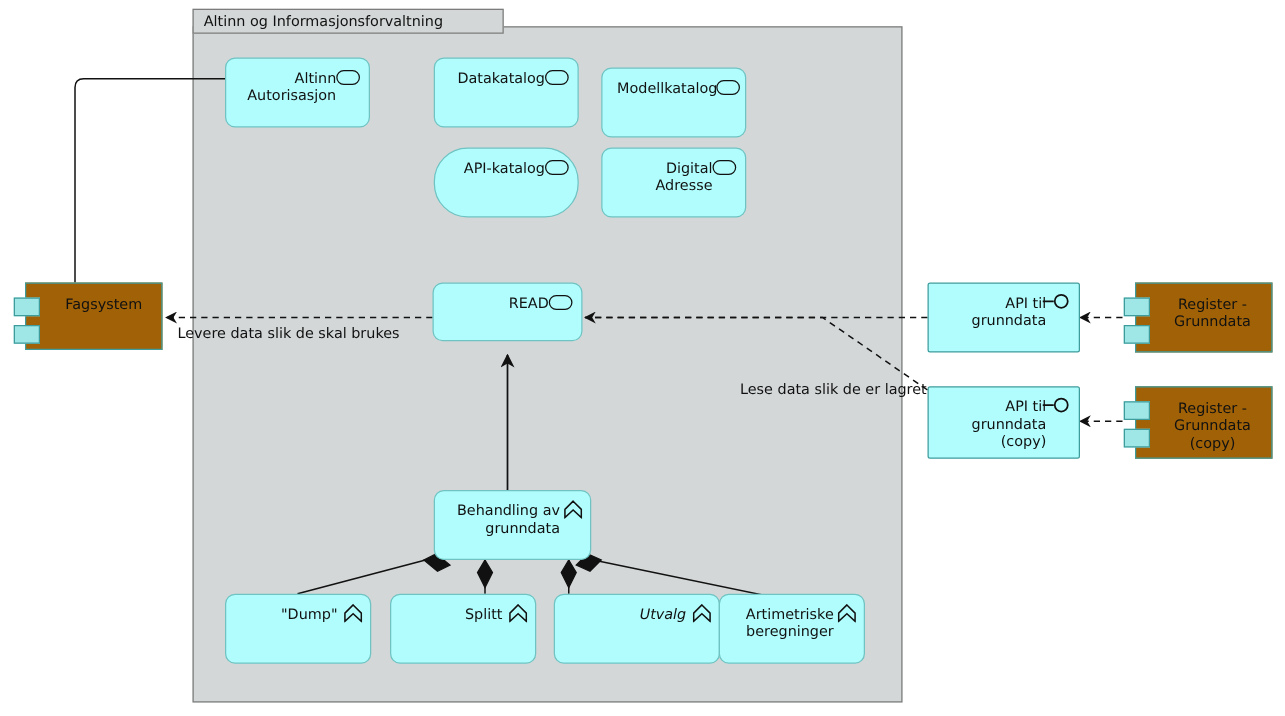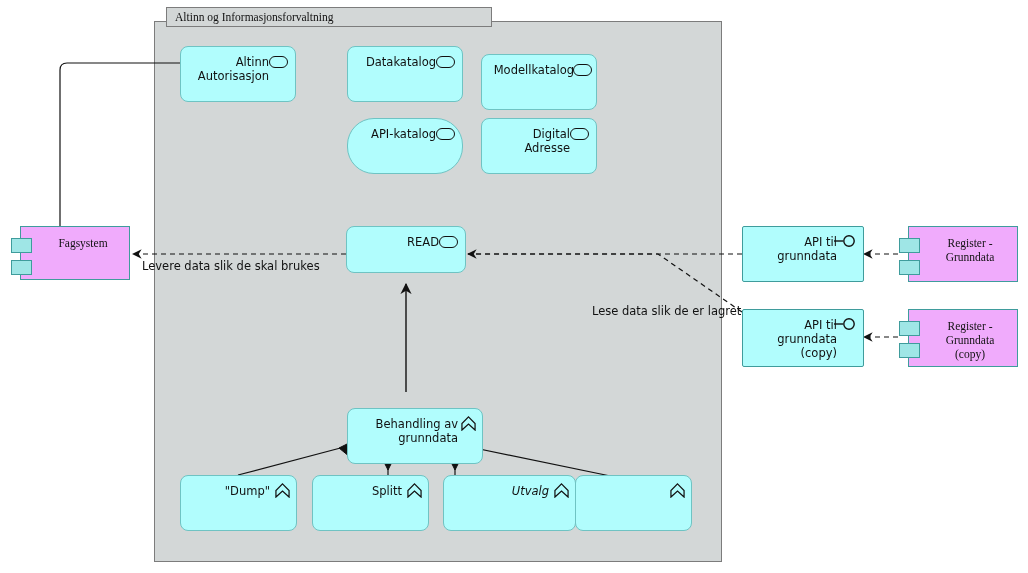--- a/index.html
+++ b/index.html
@@ -13,21 +13,21 @@
              font-size:11.5px;color:#111;display:flex;align-items:center;padding-left:8px;}
 
   
   .node{position:absolute;background:#b1fdfd;border:1px solid #6fc3c3;border-radius:8px;
         box-sizing:border-box;}
   .node .ttl{position:absolute;left:6px;right:6px;top:8px;text-align:right;
              font-size:11.5px;line-height:14px;color:#111;}
   .node .ttl.pad{right:26px;}
 
   
-  .comp{position:absolute;background:#f0abfc;border:1px solid #3f9c9c;box-sizing:border-box;font-family:Liberation Serif, serif;}
+  .comp{position:absolute;background:#a16207;border:1px solid #3f9c9c;box-sizing:border-box;}
   .comp .ttl{position:absolute;left:22px;right:6px;top:9px;text-align:center;
              font-size:11.5px;line-height:14px;color:#111;}
   .comp .tab{position:absolute;left:-10px;width:21px;height:15px;
              background:#9fe6e6;border:1px solid #3f9c9c;box-sizing:border-box;}
   .comp .tab.t1{top:11px;}
   .comp .tab.t2{top:33px;}
 
   
   .ic{position:absolute;right:7px;top:8px;width:18px;height:13px;}
   .ic.svc{border:1.6px solid #111;border-radius:7px;width:17px;height:10px;top:9px;}
@@ -35,21 +35,21 @@
   .ic.iface{width:24px;height:14px;top:7px;right:5px;}
   .svgl{position:absolute;left:0;top:0;width:1028px;height:573px;overflow:visible;}
   .lbl{position:absolute;font-size:11.5px;color:#111;white-space:nowrap;}
 </style>
 </head>
 <body>
 
 <div id="canvas">
 
   <div class="group-body" style="left:154px;top:21px;width:568px;height:541px;"></div>
-  <div class="group-tab" style="left:166px;top:7px;width:326px;height:20px;font-family:Liberation Serif, serif;">
+  <div class="group-tab" style="left:154px;top:7px;width:249px;height:20px;">
     <span>Altinn og Informasjonsforvaltning</span>
   </div>
 
   <svg class="svgl">
     <defs>
       <marker id="arrOpen" viewBox="0 0 10 10" refX="9" refY="5" markerWidth="7" markerHeight="7" orient="auto-start-reverse">
         <path d="M 0 0 L 10 5 L 0 10 z" fill="#111"></path>
       </marker>
       <marker id="arrThin" viewBox="0 0 10 10" refX="9" refY="5" markerWidth="8" markerHeight="8" orient="auto-start-reverse">
         <path d="M 0 0 L 10 5 L 0 10 L 3 5 z" fill="#111"></path>
@@ -115,21 +115,21 @@
       <span>Adresse</span>
     </div>
     <div class="ic svc"></div>
   </div>
 
   <div class="node" style="left:346px;top:226px;width:120px;height:47px;">
     <div class="ttl pad">READ</div>
     <div class="ic svc"></div>
   </div>
 
-  <div class="node" style="left:347px;top:408px;width:136px;height:56px;padding-left:46px;">
+  <div class="node" style="left:347px;top:392px;width:126px;height:56px;padding-left:46px;">
     <div class="ttl pad" style="right:24px;">
       <span>Behandling av</span><br>
       <span>grunndata</span>
     </div>
     <svg class="ic fn" viewBox="0 0 16 16">
       <polygon points="8,1 15,8 15,15 8,8.5 1,15 1,8" fill="none" stroke="#111" stroke-width="1.3"></polygon>
     </svg>
   </div>
 
   <div class="node" style="left:180px;top:475px;width:117px;height:56px;">
@@ -147,20 +147,24 @@
   </div>
 
   <div class="node" style="left:443px;top:475px;width:133px;height:56px;font-style:italic;">
     <div class="ttl pad">Utvalg</div>
     <svg class="ic fn" viewBox="0 0 16 16">
       <polygon points="8,1 15,8 15,15 8,8.5 1,15 1,8" fill="none" stroke="#111" stroke-width="1.3"></polygon>
     </svg>
   </div>
 
   <div class="node" style="left:575px;top:475px;width:117px;height:56px;">
+    <div class="ttl pad" style="right:24px;">
+      <span>Artimetriske</span><br>
+      <span>beregninger</span>
+    </div>
     <svg class="ic fn" viewBox="0 0 16 16">
       <polygon points="8,1 15,8 15,15 8,8.5 1,15 1,8" fill="none" stroke="#111" stroke-width="1.3"></polygon>
     </svg>
   </div>
 
   <div class="node" style="left:742px;top:226px;width:122px;height:56px;border-radius:2px;border-color:#3f9c9c;">
     <div class="ttl pad" style="right:26px;">
       <span>API til</span><br>
       <span>grunndata</span>
     </div>

